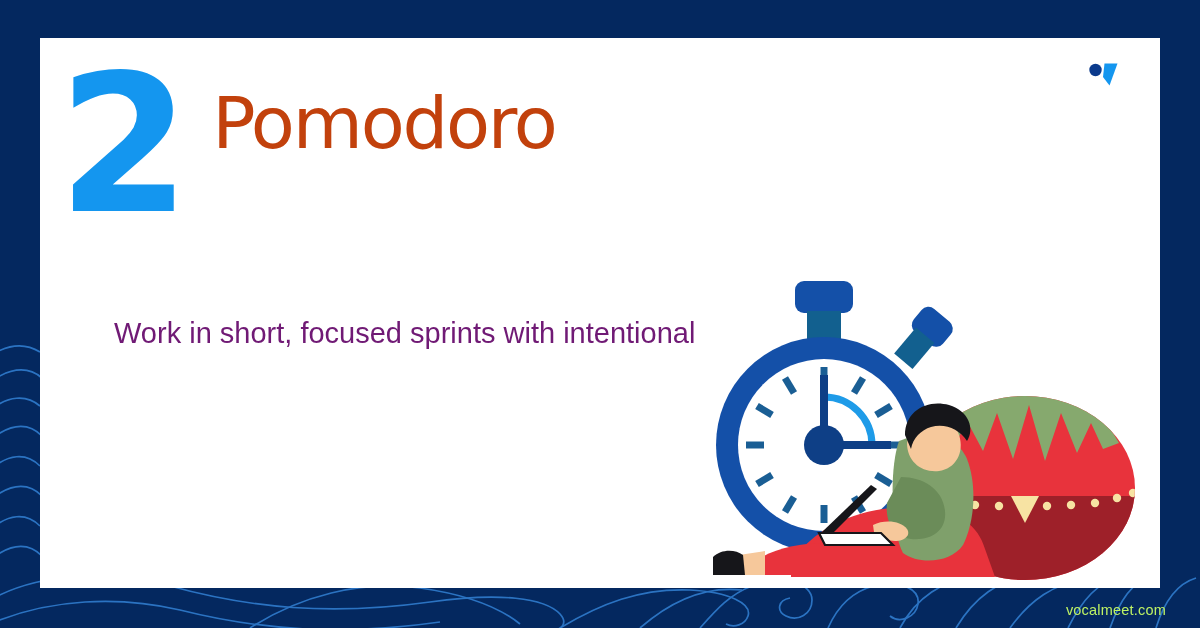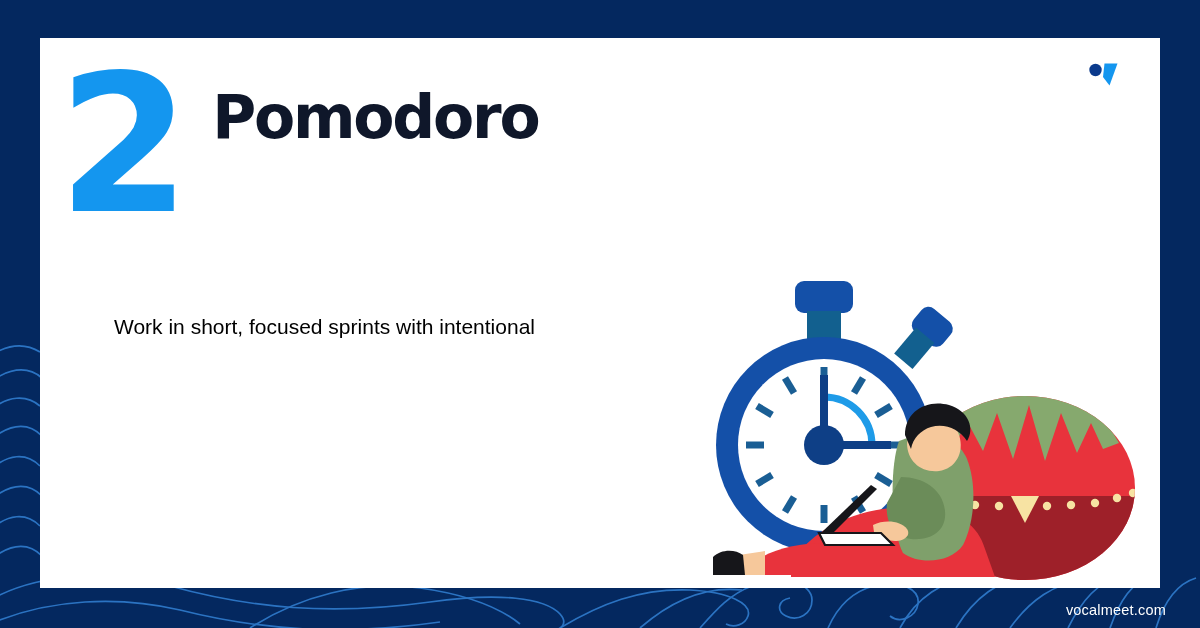--- a/index.html
+++ b/index.html
@@ -37,47 +37,47 @@
   }
   #step-number {
     font-size:190px; line-height:0.84;
     font-weight:700; color:#1496EF;
     letter-spacing:-6px;
     margin-right:28px;
     font-family:"DejaVu Sans", sans-serif;
   }
   #headline {
     padding-top:22px;
-    font-size:60px; line-height:0.98;
-    font-weight:700; color:#0f172a;
+    font-size:72px; line-height:0.98;
+    font-weight:400; color:#c2410c;
     letter-spacing:-2.2px;
     font-family:"DejaVu Sans", sans-serif;
   }
   #headline .line { display:block; white-space:nowrap; }
 
   
   #body-copy {
     position:absolute; left:74px; top:272px;
     width:540px;
-    font-size:21px; line-height:1.62;
-    color:#000000;
+    font-size:29px; line-height:1.62;
+    color:#701a75;
     font-weight:400;
   }
   #body-copy .line { display:block; white-space:nowrap; }
 
   
   #illustration {
     position:absolute; left:655px; top:225px;
     width:480px; height:330px;
   }
 
   
   #footer-url {
     position:absolute; right:34px; bottom:10px;
-    font-size:14.5px; color:#ffffff;
+    font-size:14.5px; color:#bef264;
     letter-spacing:0.2px;
     margin-left:28px;
   }
 </style>
 </head>
 <body>
 
 <div id="slide">
 
   <svg id="wave-layer" viewBox="0 0 1200 628" preserveAspectRatio="none" aria-hidden="true">

